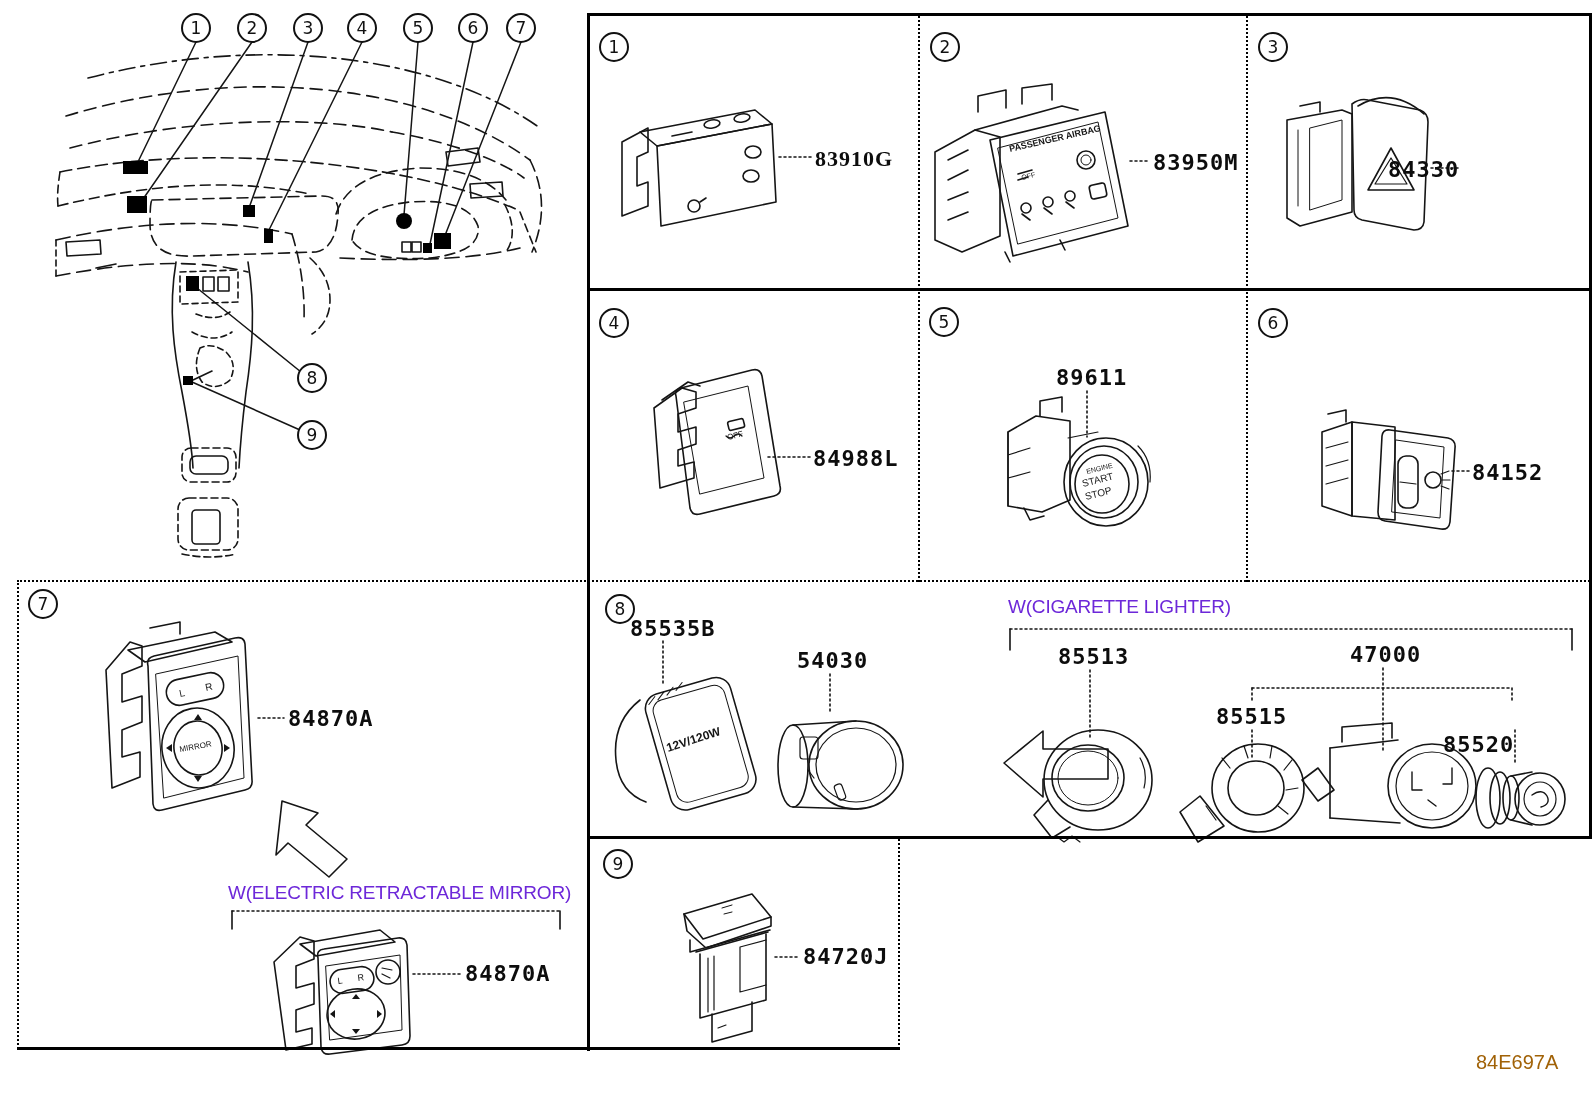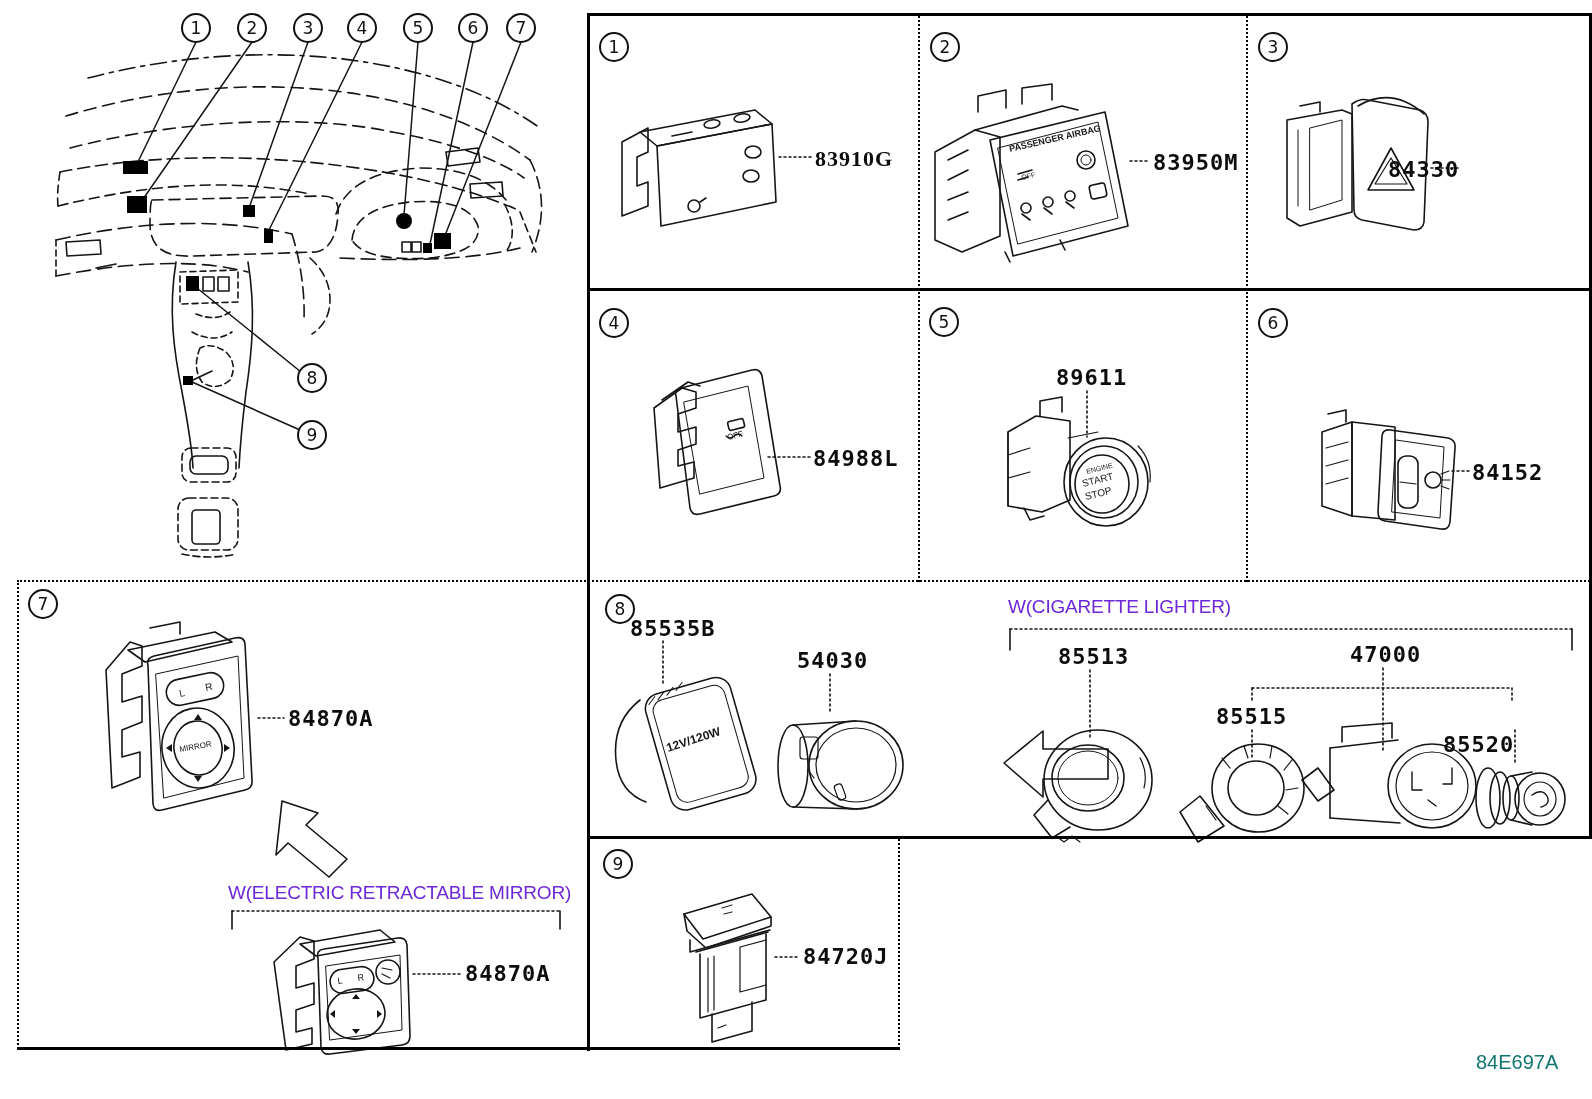--- a/index.html
+++ b/index.html
@@ -12,21 +12,21 @@
   .gdh{position:absolute;border-top:2px dotted #000;z-index:2;}
   
   .callout{position:absolute;width:30px;height:30px;box-sizing:border-box;border:2.2px solid #111;
            border-radius:50%;background:#fff;display:flex;align-items:center;justify-content:center;
            font:17px "DejaVu Sans",sans-serif;color:#111;z-index:3;}
   
   .plabel{position:absolute;font:bold 22px "DejaVu Sans Mono",monospace;color:#0d0d0d;
           letter-spacing:1px;z-index:3;white-space:nowrap;}
   .vlabel{position:absolute;font:19px "Liberation Sans",sans-serif;color:#6d28d9;z-index:3;
           letter-spacing:-0.2px;white-space:nowrap;}
-  .code{position:absolute;font:20px "Liberation Sans",sans-serif;color:#0f766e;z-index:3;}
+  .code{position:absolute;font:20px "Liberation Sans",sans-serif;color:#a16207;z-index:3;}
 </style>
 </head>
 <body>
 
 <div id="stage">
 
   <svg width="1592" height="1099" viewBox="0 0 1592 1099">
     <g fill="none" stroke="#151515" stroke-width="1.6" stroke-linecap="round" stroke-linejoin="round">
 
       <g>

